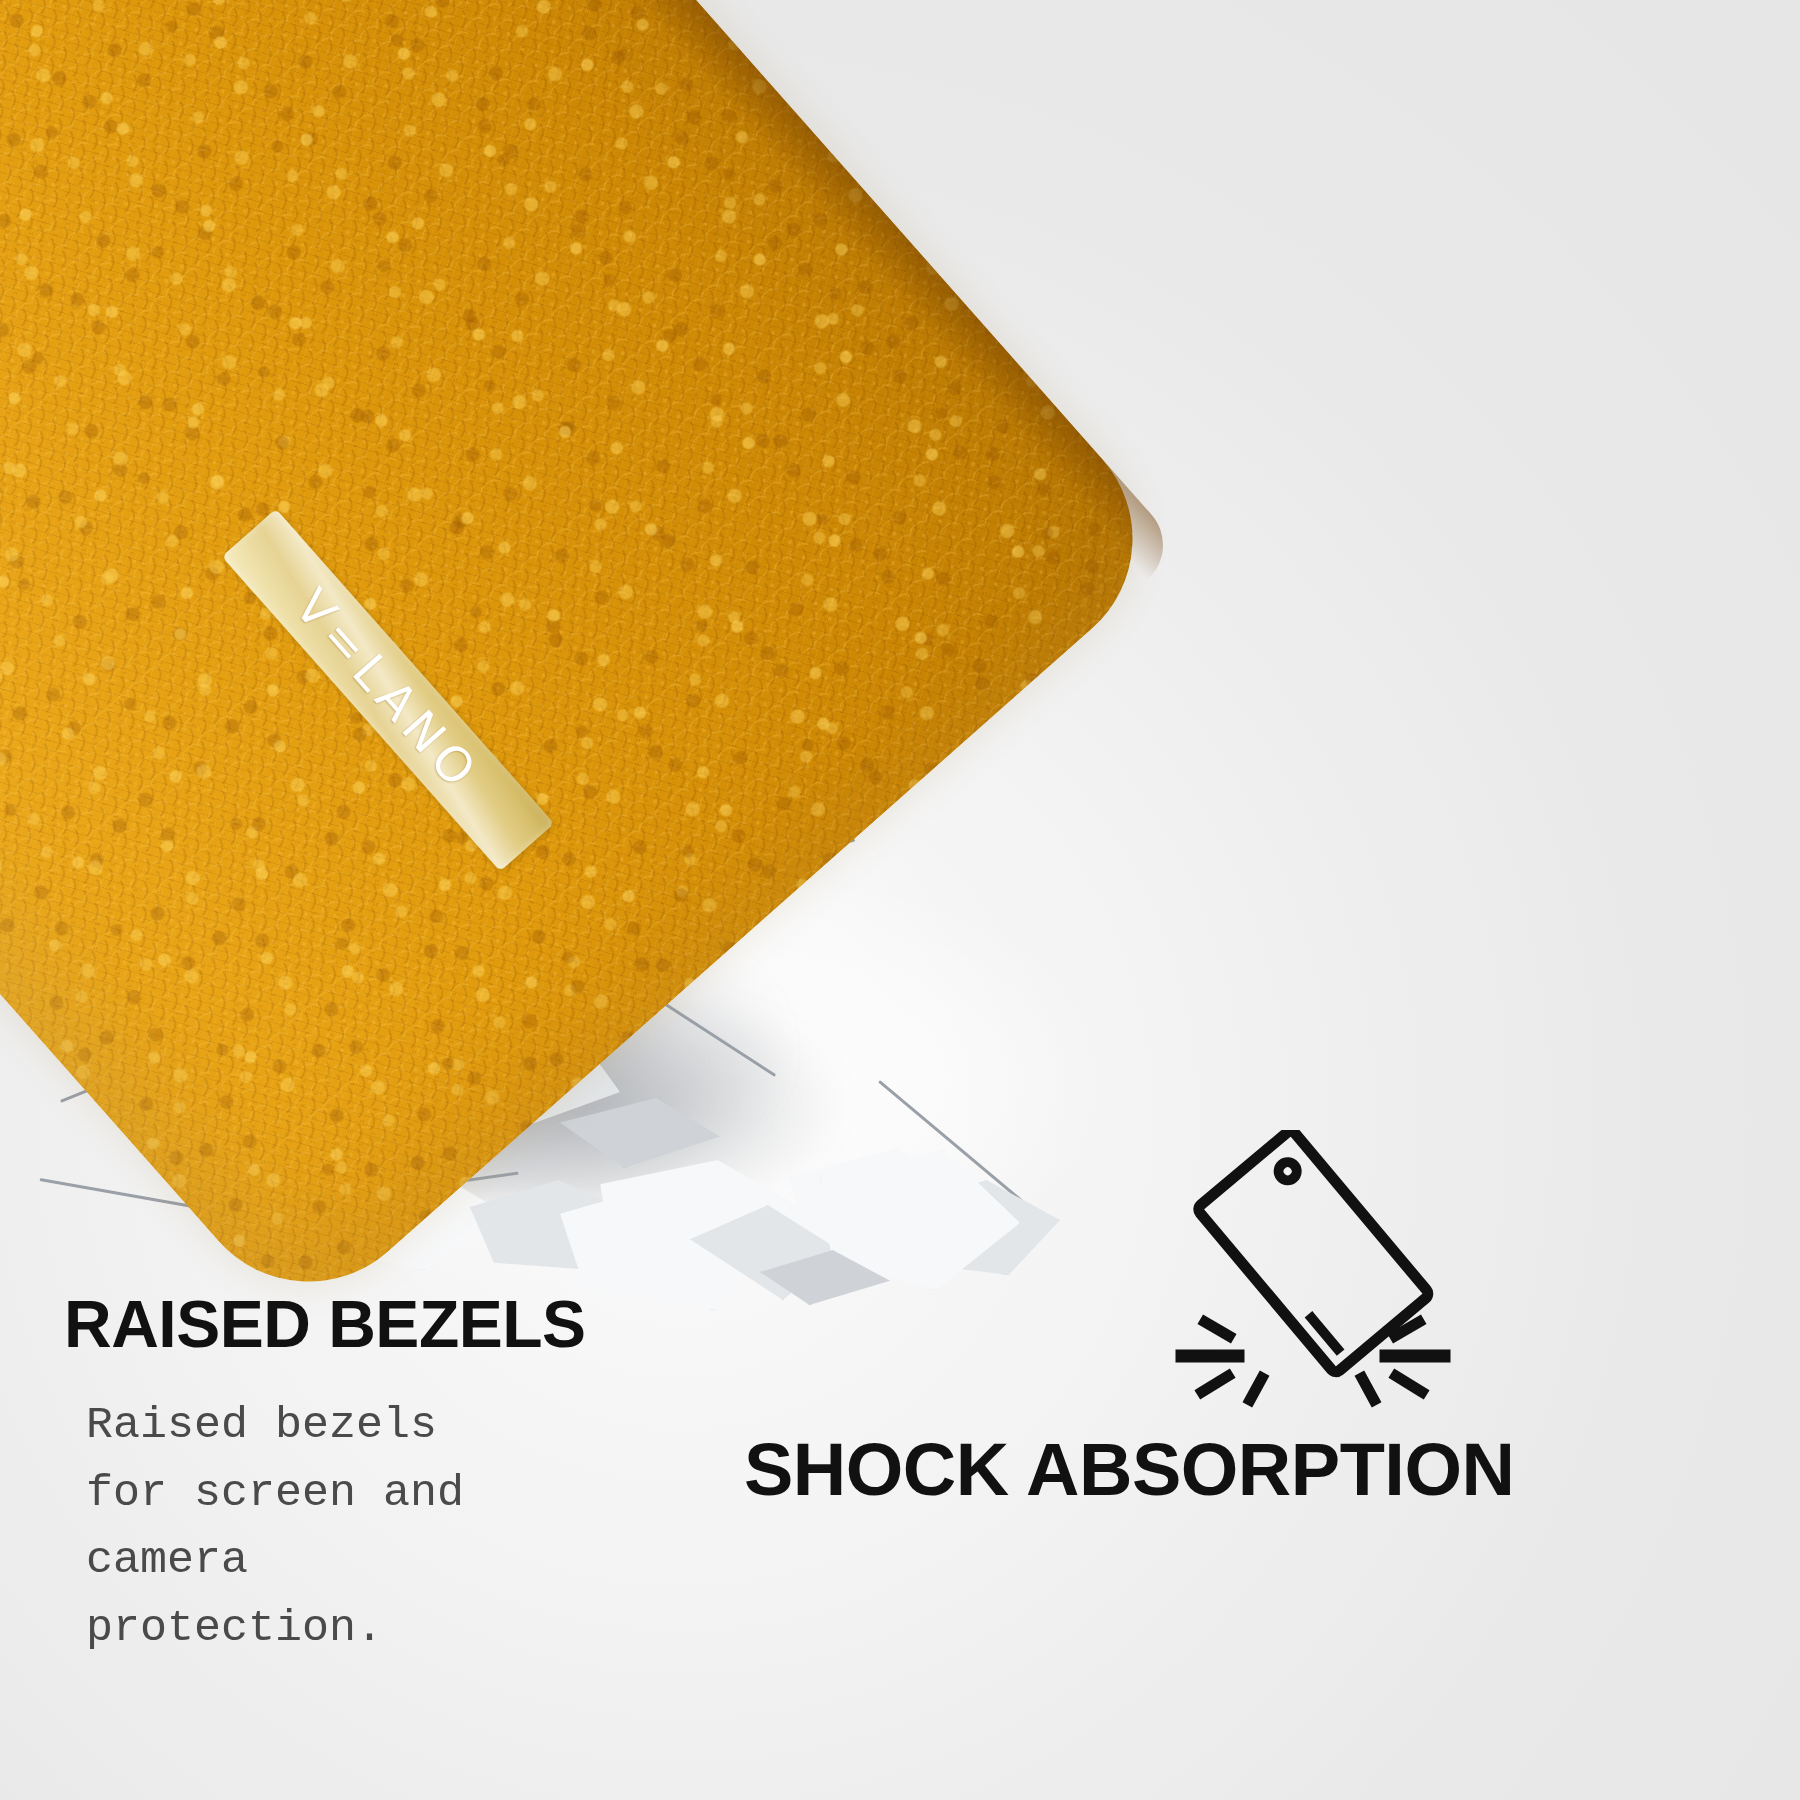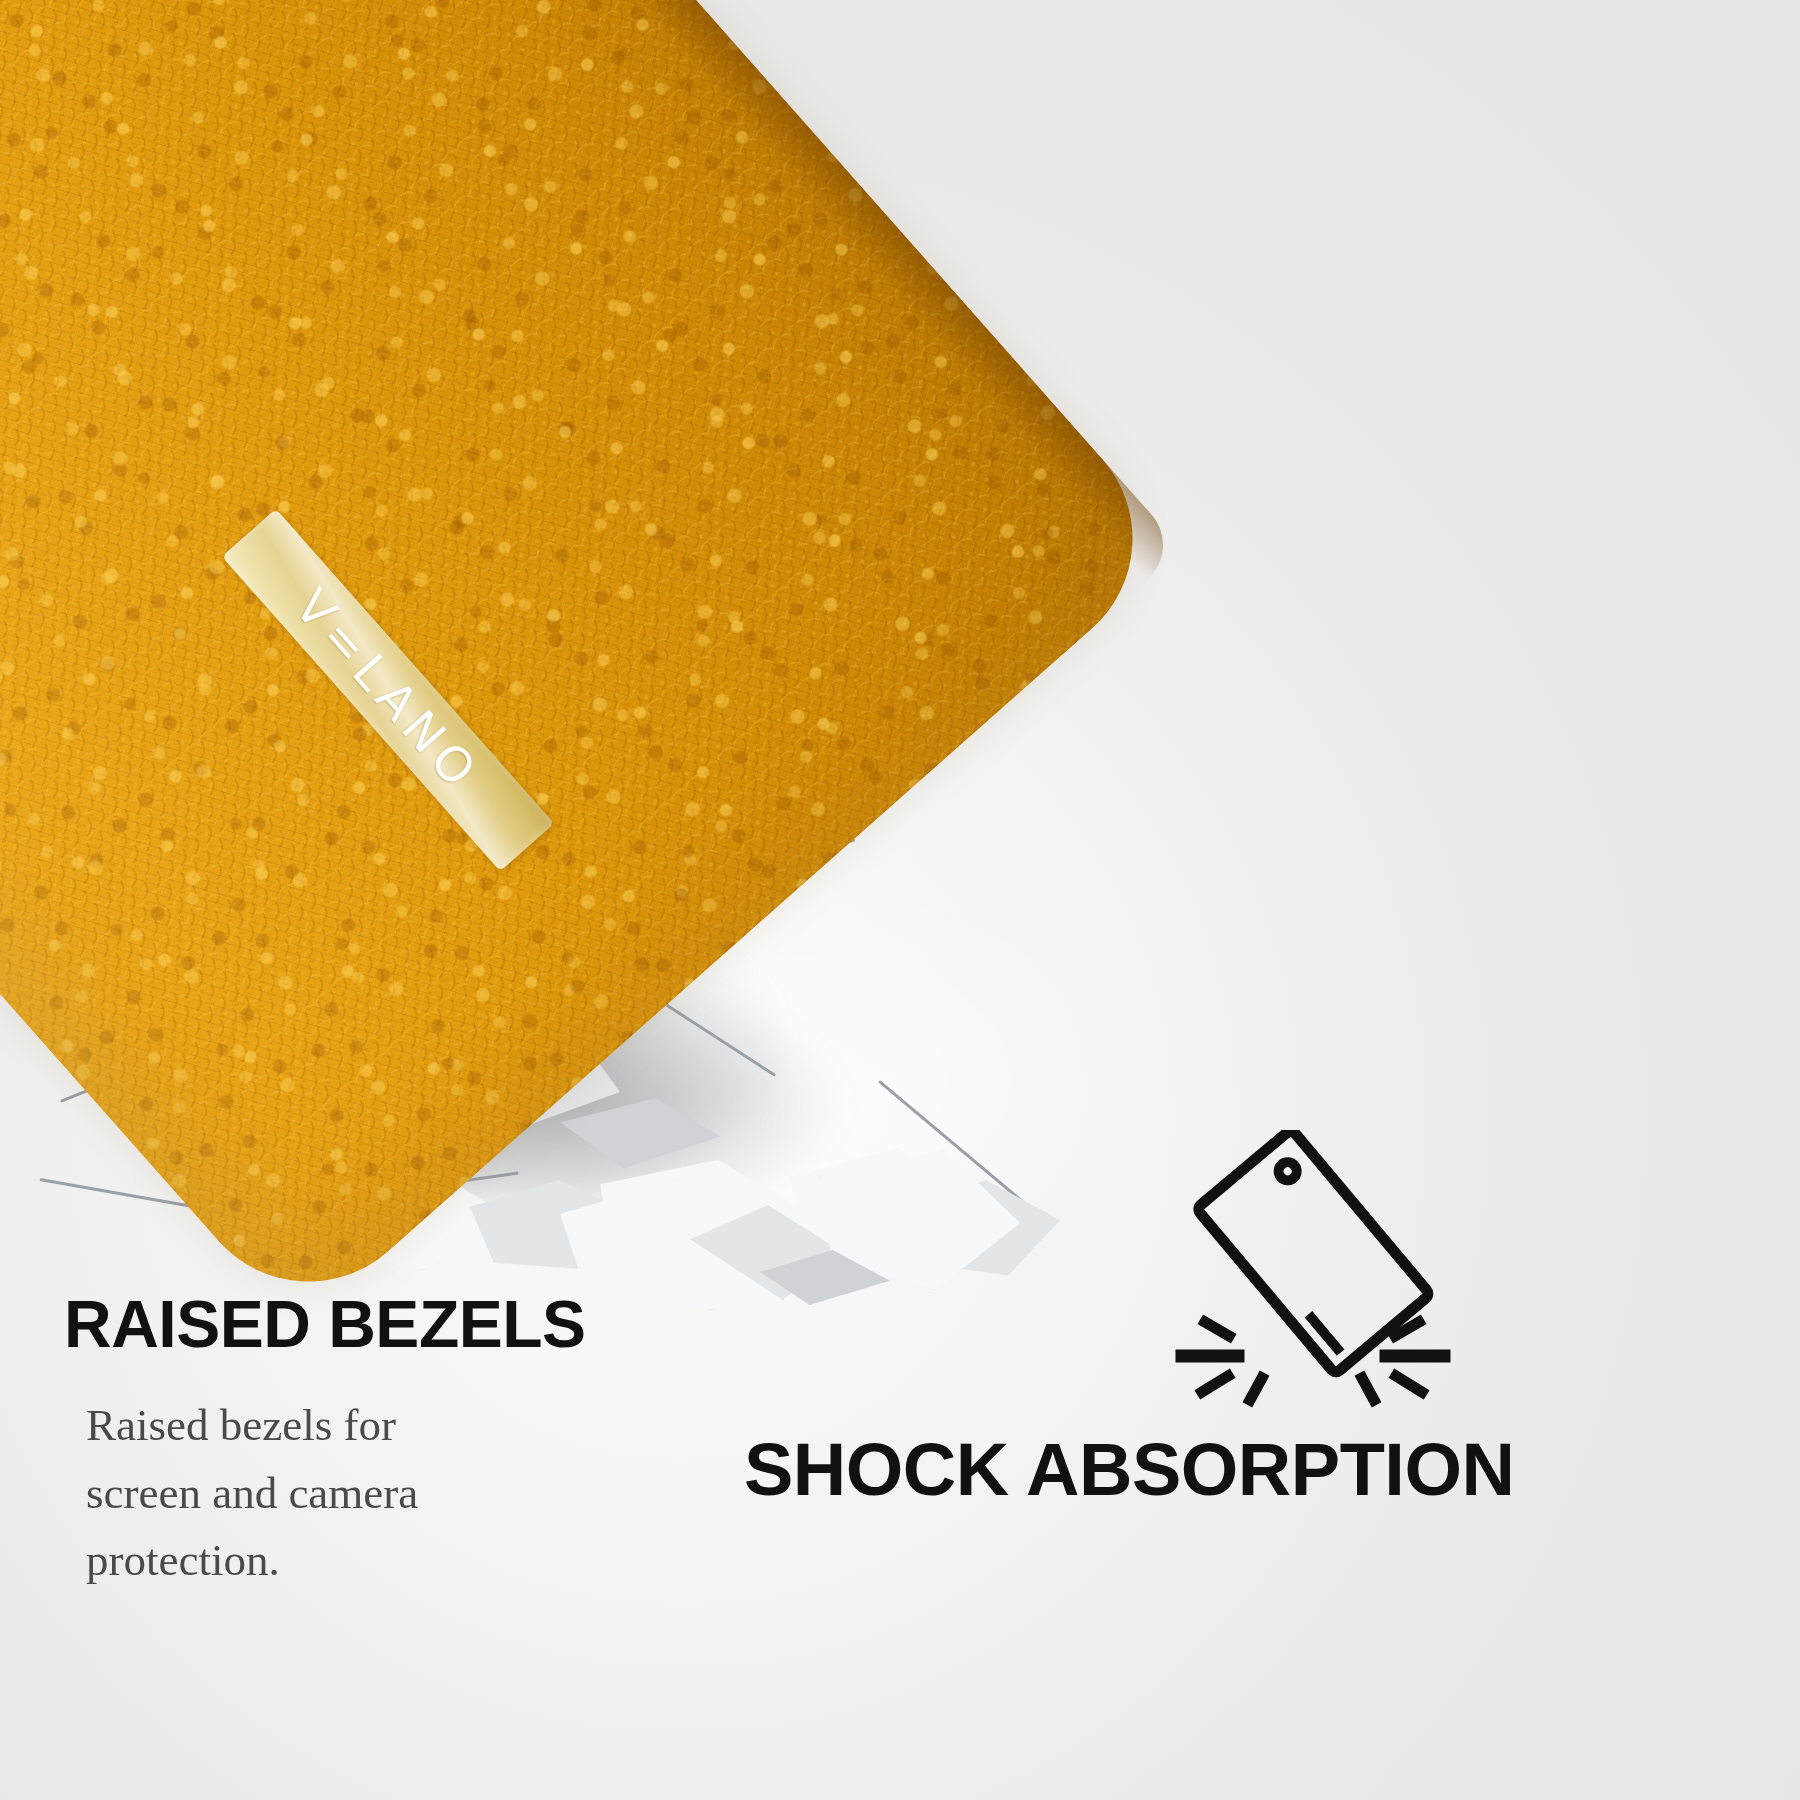--- a/index.html
+++ b/index.html
@@ -129,21 +129,21 @@
     font-family:"Liberation Sans", sans-serif;
     font-weight:bold;
     font-size:66px;
     line-height:1.02;
     letter-spacing:-0.5px;
     color:#111111;
   }
   h2.title.right{font-size:74px;}
   p.body{
     margin:34px 0 0 22px;
-    font-family:Liberation Serif, serif;
+    font-family:Liberation Mono, monospace;
     font-weight:400;
     font-size:45px;
     line-height:1.5;
     color:#4a4a4a;
     max-width:430px;
   }
 
   
   .shock-icon{position:absolute;left:1172px;top:1130px;width:280px;height:280px;}
 </style>

